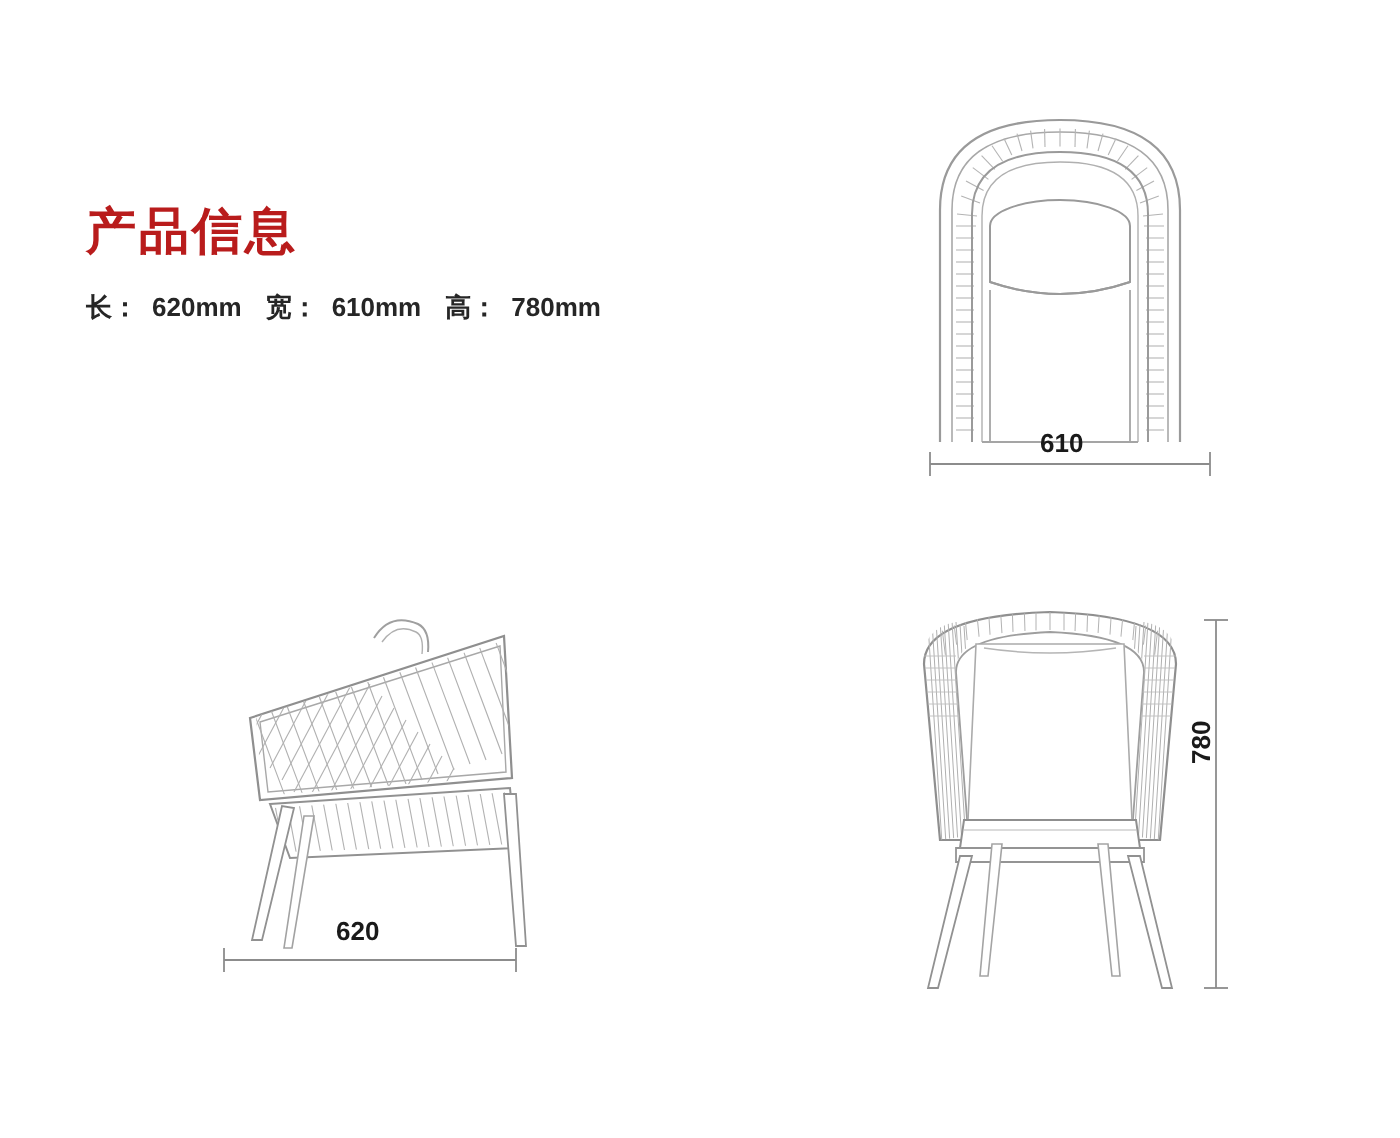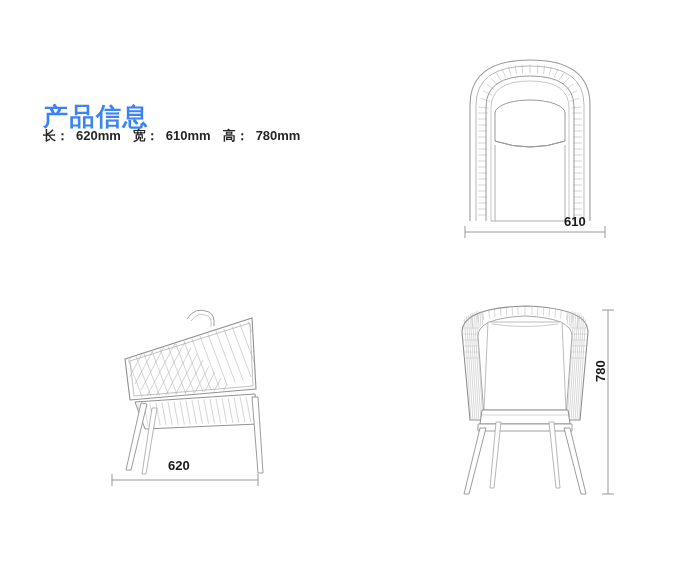--- a/index.html
+++ b/index.html
@@ -10,45 +10,45 @@
     color:#1a1a1a;
     overflow:hidden;
     position:relative;
   }
   .sheet{position:absolute;inset:0;width:700px;height:569px;}
 
   
   .info-block{position:absolute;left:43px;top:104px;}
   .page-title{
     font-size:25px;font-weight:bold;letter-spacing:1.5px;
-    line-height:1;margin:0;color:#3b82f6;white-space:nowrap;
+    line-height:1;margin:0;color:#b91c1c;white-space:nowrap;
   }
   .spec-line{
     font-size:13px;font-weight:bold;color:#262626;
     white-space:nowrap;line-height:1;
   }
   .spec-model{margin-top:19px;}
-  .spec-dims{}
+  .spec-dims{margin-top:18px;}
   .spec-dims .lbl{margin-right:7px;}
   .spec-dims .val{margin-right:12px;}
 
   
   .view{position:absolute;}
   .view svg{display:block;overflow:visible;}
 
   .v-top{left:440px;top:45px;}
   .v-back{left:95px;top:300px;}
   .v-front{left:440px;top:298px;}
 
   
   .dim-label{
     position:absolute;font-size:13px;font-weight:bold;color:#1a1a1a;
     line-height:1;white-space:nowrap;
   }
-  .dim-610{left:520px;top:215px;margin-left:44px;}
+  .dim-610{left:520px;top:215px;}
   .dim-620{left:168px;top:459px;}
   .dim-780{left:594px;top:382px;transform:rotate(-90deg);transform-origin:left top;}
 </style>
 </head>
 <body>
 
 <div class="sheet">
 
   <div class="info-block">
     <div class="page-title">产品信息</div>

